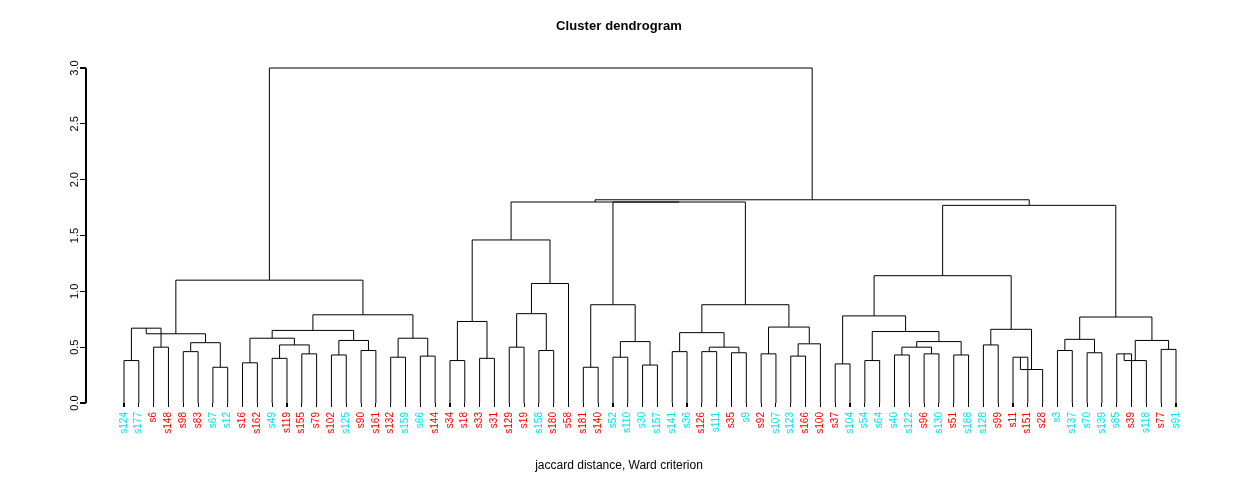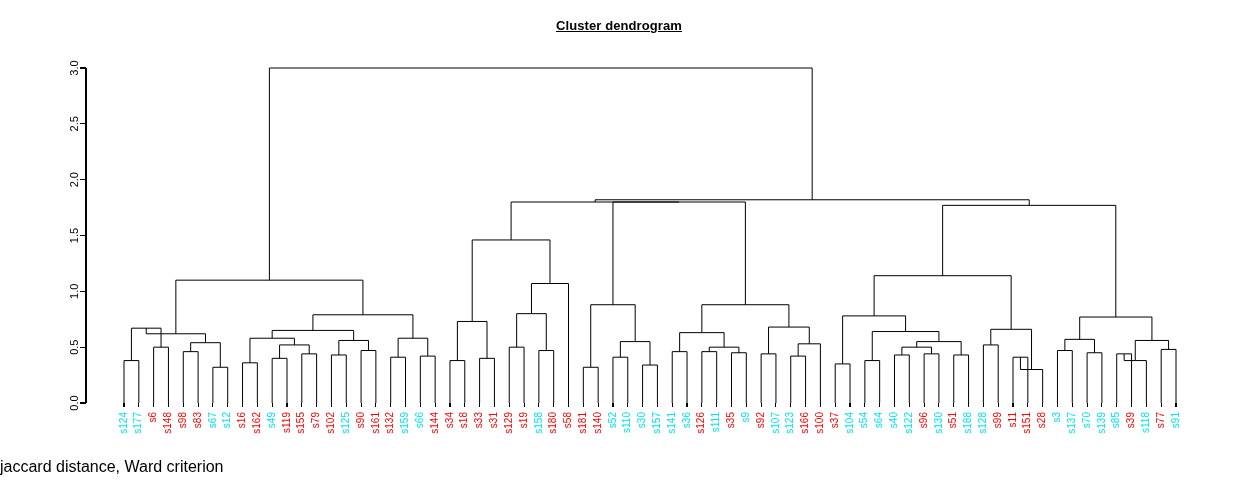--- a/index.html
+++ b/index.html
@@ -1,22 +1,22 @@
 <!DOCTYPE html>
 <html><head>
 <meta charset="utf-8">
 <style>
   html,body{margin:0;padding:0;background:#ffffff;}
   body{width:1238px;height:500px;overflow:hidden;
        font-family:"Liberation Sans",sans-serif;color:#000;}
   #plot{position:relative;width:1238px;height:500px;}
   #title{position:absolute;left:0;top:18px;width:1238px;text-align:center;
-         font-size:13px;font-weight:bold;letter-spacing:.1px;text-decoration:underline;}
-  #xlabel{position:absolute;left:0;top:458px;width:1238px;text-align:left;
-          font-size:16px;}
+         font-size:13px;font-weight:bold;letter-spacing:.1px;}
+  #xlabel{position:absolute;left:0;top:458px;width:1238px;text-align:center;
+          font-size:12px;}
   svg{position:absolute;left:0;top:0;}
   .axisline{stroke:#000;stroke-width:1.1;fill:none;shape-rendering:crispEdges;}
   .branch{stroke:#000;stroke-width:1;fill:none;shape-rendering:geometricPrecision;}
   .ticklab{font-size:11px;font-family:"Liberation Sans",sans-serif;fill:#000;}
   .leaflab{font-size:10px;font-family:"Liberation Sans",sans-serif;}
 </style>
 </head>
 <body>
 
 <div id="plot">

